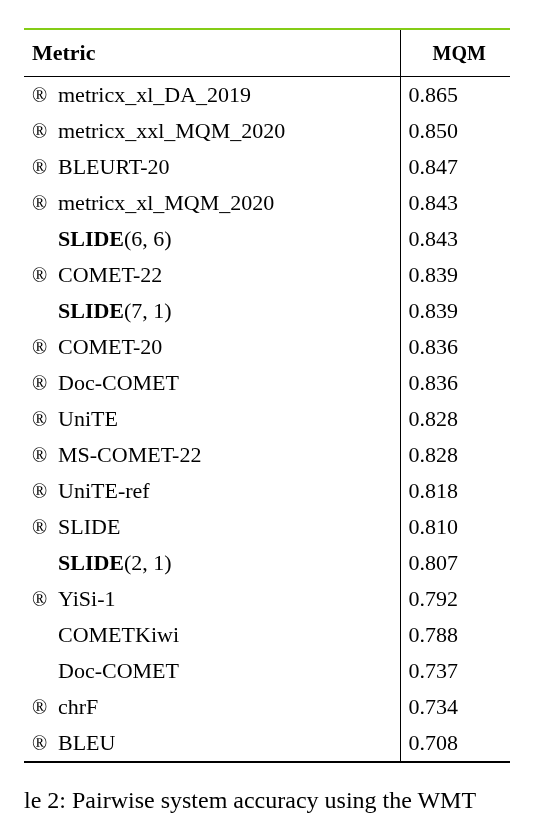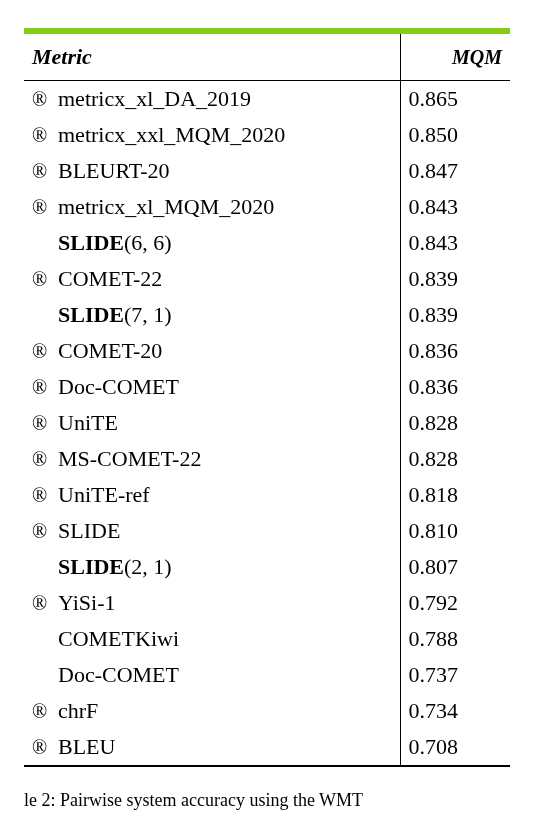--- a/index.html
+++ b/index.html
@@ -11,35 +11,34 @@
       font-family: Georgia, 'Times New Roman', serif;
       background: #ffffff;
       padding: 28px 24px;
       width: 534px;
     }
     table {
       border-collapse: collapse;
       width: 100%;
     }
     thead tr {
-      border-top: 6px solid #84cc16;
+      border-top: 2px solid #84cc16;
       border-bottom: 1.2px solid #000;
-      font-style: italic;
     }
     tbody {
       border-bottom: 2px solid #000;
     }
     th {
       text-align: left;
       font-weight: bold;
       padding: 10px 8px;
       font-size: 22px;
     }
     th.mqm-header {
-      text-align: right;
+      text-align: center;
       font-size: 20px;
       padding-left: 16px;
       border-left: 1.2px solid #000;
       width: 110px;
     }
     td {
       padding: 5px 8px;
       font-size: 22px;
       vertical-align: middle;
       margin-left: 25px;
@@ -60,21 +59,21 @@
       width: 26px;
     }
     .slide-name {
       font-weight: bold;
       text-align: right;
     }
     .slide-params {
       font-weight: normal;
     }
     .caption {
-      font-size: 18px;
+      font-size: 24px;
       padding-top: 20px;
       line-height: 1.45;
     }
   </style>
 </head>
 <body>
 
 <table>
   <thead>
     <tr>

